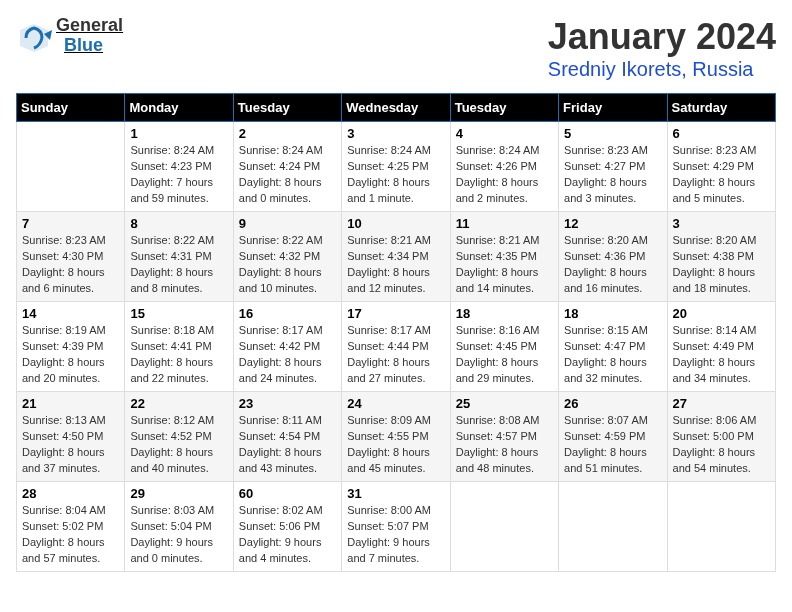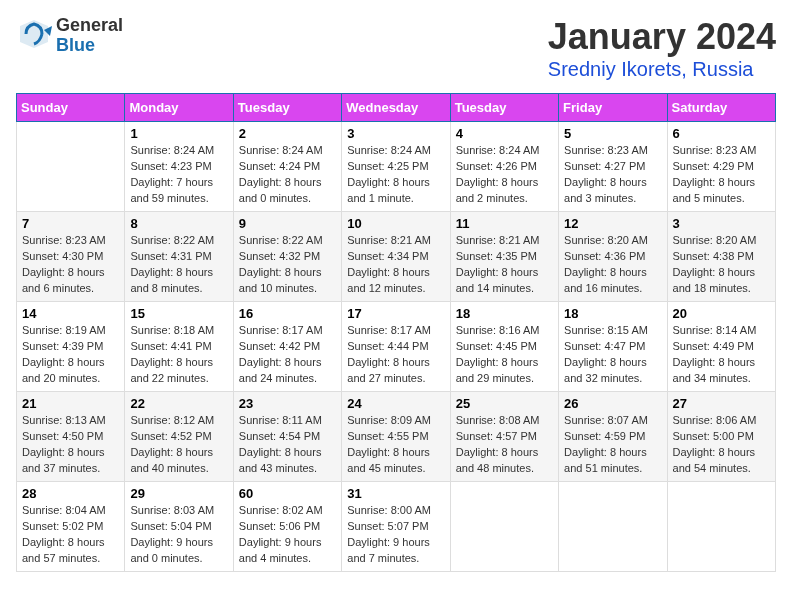--- a/index.html
+++ b/index.html
@@ -11,36 +11,38 @@
       padding: 16px;
     }
     .header {
       display: flex;
       justify-content: space-between;
       align-items: flex-start;
       margin-bottom: 12px;
     }
     .logo {
       display: flex;
-      align-items: flex-start;
+      align-items: flex-end;
+      text-decoration: underline;
     }
     .logo-text {
       display: flex;
       flex-direction: column;
       line-height: 1.1;
     }
     .logo-general {
       font-size: 18px;
       font-weight: bold;
       color: #333;
     }
     .logo-blue {
       font-size: 18px;
       font-weight: bold;
       color: #1a6faf;
+      margin-left: 8px;
     }
     .logo-icon {
       width: 36px;
       height: 36px;
       margin-right: 4px;
     }
     .title-block {
       text-align: left;
     }
     .month-title {
@@ -51,21 +53,21 @@
     .location {
       font-size: 20px;
       color: #1d4ed8;
     }
     table {
       width: 100%;
       border-collapse: collapse;
       font-size: 11px;
     }
     thead tr th {
-      background-color: #d946ef;
+      background-color: #000000;
       color: #fff;
       padding: 6px 4px;
       text-align: left;
       font-size: 13px;
       font-weight: bold;
       border: 1px solid #1a6faf;
     }
     tbody tr {
       border-bottom: 1px solid #ddd;
     }

